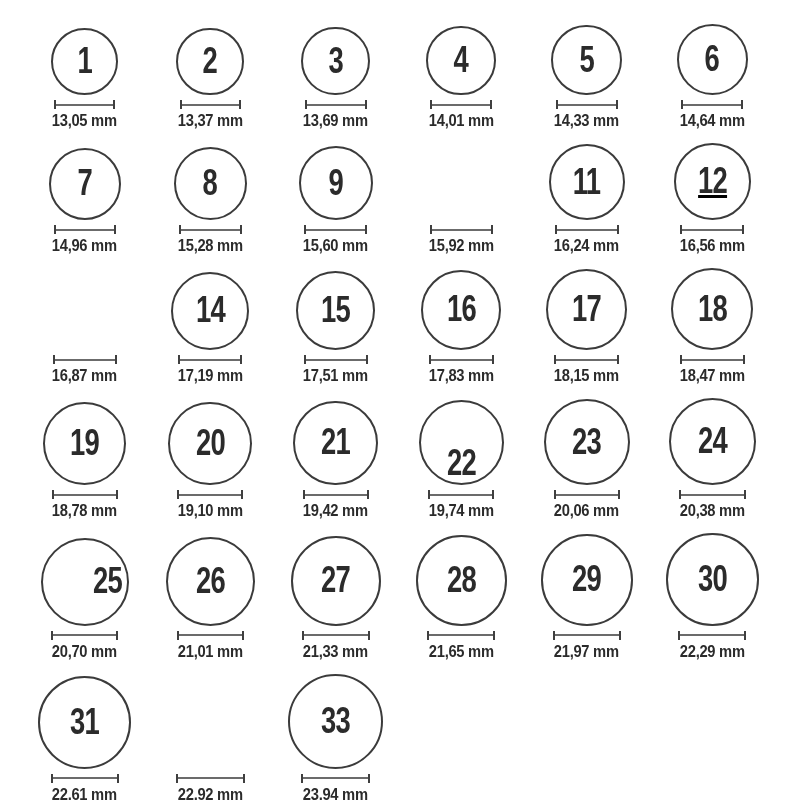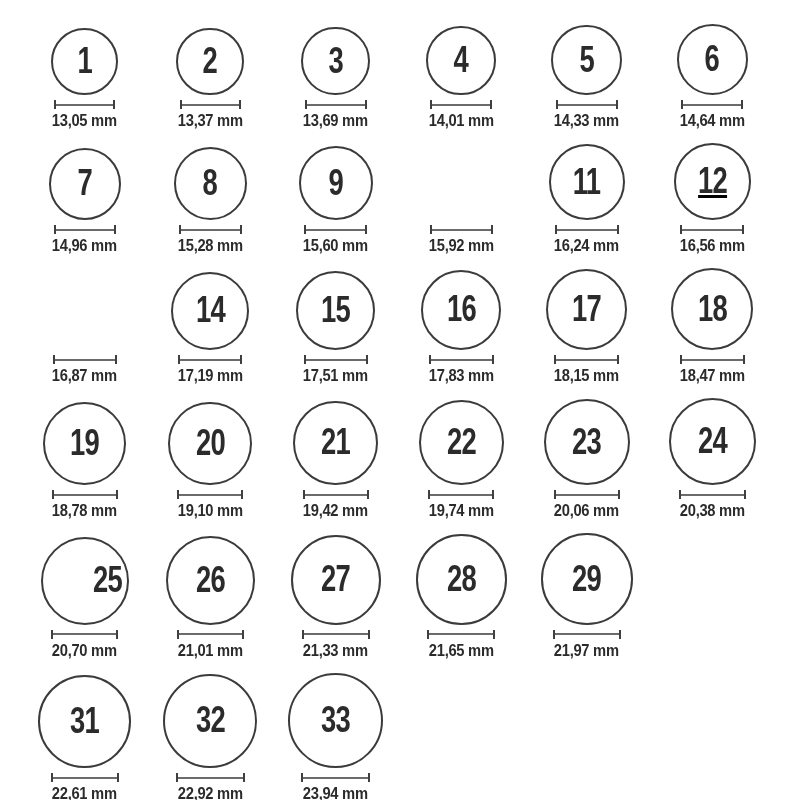--- a/index.html
+++ b/index.html
@@ -283,21 +283,21 @@
     <div class="ring-circle" style="width: 84.6px; height: 84.6px;">
       <span class="ring-number">21</span>
     </div>
     <div class="dim-line" style="width: 66px;">
       <div class="dim-rule"></div>
     </div>
     <span class="dim-label">19,42 mm</span>
   </div>
 
   <div class="size-cell">
-    <div class="ring-circle" style="width: 85.48px; height: 85.48px;">
+    <div class="ring-circle" style="width: 85.48px; height: 85.48px; align-items: flex-end;">
       <span class="ring-number">22</span>
     </div>
     <div class="dim-line" style="width: 66.25px;">
       <div class="dim-rule"></div>
     </div>
     <span class="dim-label">19,74 mm</span>
   </div>
 
   <div class="size-cell">
     <div class="ring-circle" style="width: 86.36px; height: 86.36px; align-items: center;">
@@ -363,36 +363,42 @@
   <div class="size-cell">
     <div class="ring-circle" style="width: 91.64px; height: 91.64px;">
       <span class="ring-number">29</span>
     </div>
     <div class="dim-line" style="width: 68px;">
       <div class="dim-rule"></div>
     </div>
     <span class="dim-label">21,97 mm</span>
   </div>
 
+  <div class="size-cell">
+    <div class="ring-circle" style="width: 92.52px; height: 92.52px;">
+      <span class="ring-number">30</span>
+    </div>
+    <div class="dim-line" style="width: 68.25px;">
+      <div class="dim-rule"></div>
+    </div>
+    <span class="dim-label">22,29 mm</span>
+  </div>
 </div>
     <div class="size-row">
   <div class="size-cell">
     <div class="ring-circle" style="width: 93.4px; height: 93.4px;">
       <span class="ring-number">31</span>
     </div>
     <div class="dim-line" style="width: 68.5px;">
       <div class="dim-rule"></div>
     </div>
     <span class="dim-label">22,61 mm</span>
   </div>
 
   <div class="size-cell">
-    <div class="ring-circle" style="width: 94.28px; height: 94.28px;">
-      <span class="ring-number">32</span>
-    </div>
     <div class="dim-line" style="width: 68.75px;">
       <div class="dim-rule"></div>
     </div>
     <span class="dim-label">22,92 mm</span>
   </div>
 
   <div class="size-cell">
     <div class="ring-circle" style="width: 95.16px; height: 95.16px;">
       <span class="ring-number">33</span>
     </div>

